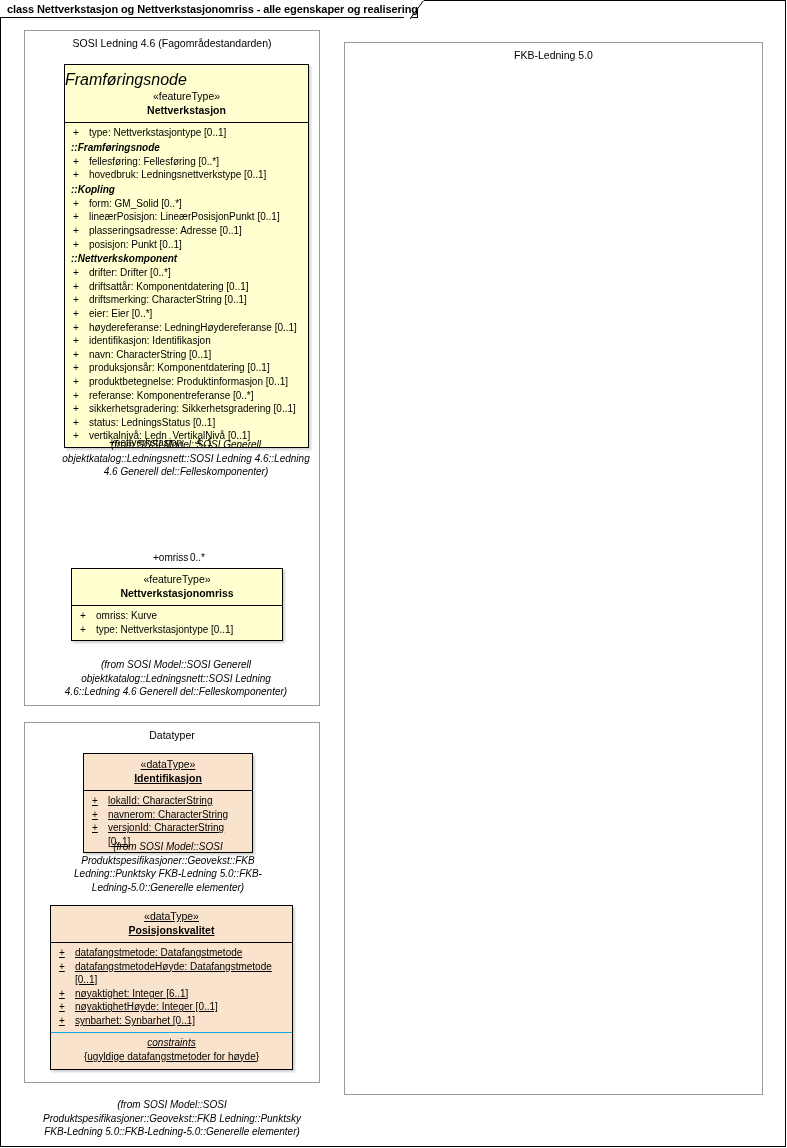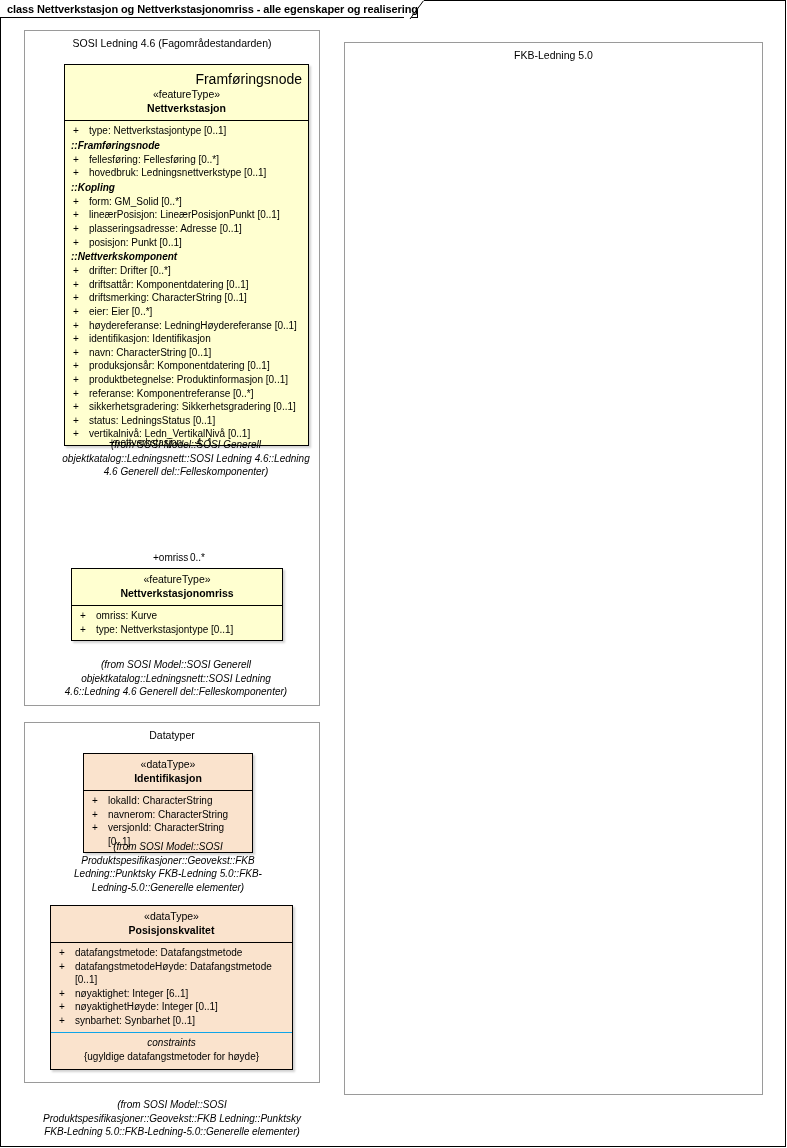--- a/index.html
+++ b/index.html
@@ -71,31 +71,32 @@
   #pkg-fkb          { left: 344px; top: 30px; width: 419px; height: 1053px; margin-top: 12px; }
 
   
   .uml-class {
     position: absolute;
     box-sizing: border-box;
     border: 1px solid #000;
     box-shadow: 2px 2px 2px rgba(0,0,0,0.18);
   }
   .uml-class.feature { background: #ffffd0; }
-  .uml-class.datatype { background: #fae3cd; }
+  .uml-class.datatype { background: #fae3cd; text-decoration: underline; }
 
   .class-head {
     position: relative;
     padding: 4px 0 5px 0;
     text-align: center;
     border-bottom: 1px solid #000;
   }
   .class-parent {
-    text-align: right;
-    font-size: 14px;
+    text-align: left;
+    font-style: italic;
+    font-size: 16px;
     padding: 2px 6px 1px 0;
     color: #000;
   }
   .class-stereotype {
     font-size: 10.5px;
     color: #000;
     line-height: 13px;
   }
   .class-name {
     font-size: 10.5px;

